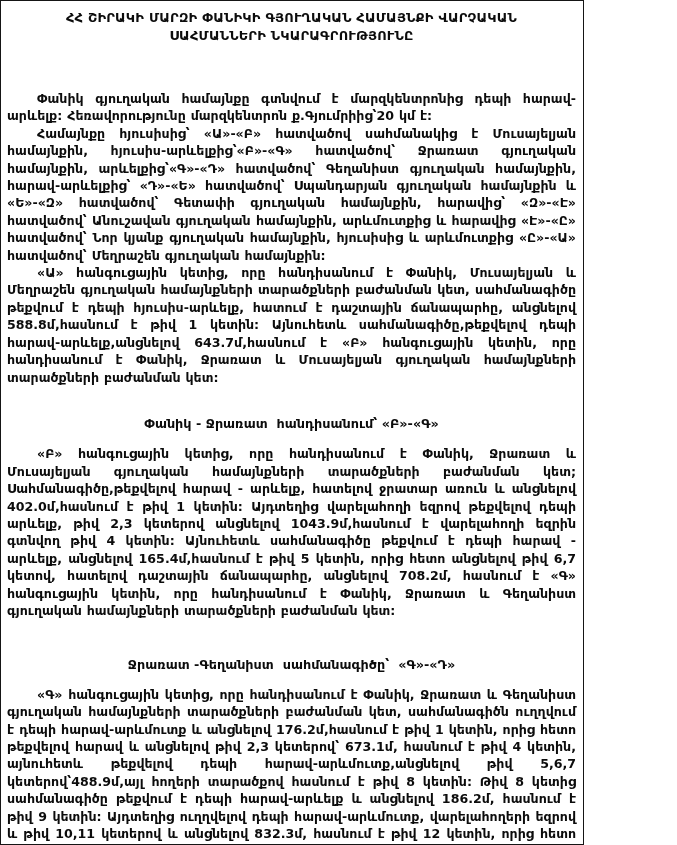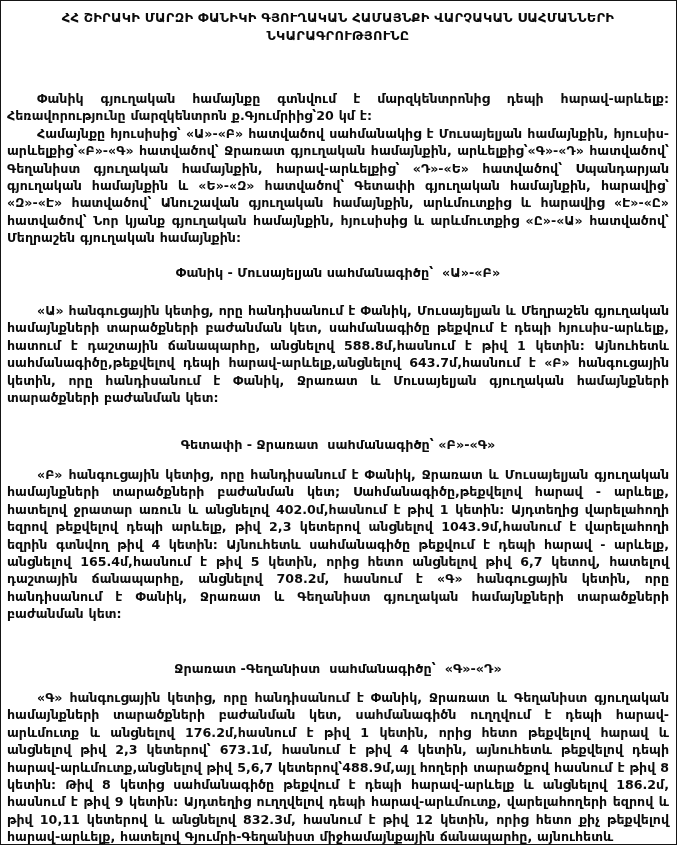--- a/index.html
+++ b/index.html
@@ -2,21 +2,21 @@
 <html lang="hy"><head>
 <meta charset="utf-8">
 <style>
   html, body {
     margin: 0;
     padding: 0;
     background: #ffffff;
   }
   .page {
     position: relative;
-    width: 677px;
+    width: 584px;
     height: 845px;
     box-sizing: border-box;
     background: #ffffff;
     border: 1px solid #151515;
     padding: 5px 7px 0 6px;
     overflow: hidden;
     font-family: "DejaVu Sans", sans-serif;
     font-weight: bold;
     color: #0c0c0c;
     font-size: 12.6px;
@@ -52,26 +52,25 @@
 
 <div class="page">
 
   <div class="doc-title">ՀՀ ՇԻՐԱԿԻ ՄԱՐԶԻ ՓԱՆԻԿԻ ԳՅՈՒՂԱԿԱՆ ՀԱՄԱՅՆՔԻ ՎԱՐՉԱԿԱՆ ՍԱՀՄԱՆՆԵՐԻ ՆԿԱՐԱԳՐՈՒԹՅՈՒՆԸ</div>
 
   <p class="body-para">Փանիկ գյուղական համայնքը գտնվում է մարզկենտրոնից դեպի հարավ-արևելք: Հեռավորությունը մարզկենտրոն ք.Գյումրիից՝20 կմ է:</p>
 
   <p class="body-para">Համայնքը հյուսիսից՝ «Ա»-«Բ» հատվածով սահմանակից է Մուսայելյան համայնքին, հյուսիս-արևելքից՝«Բ»-«Գ» հատվածով՝ Ջրառատ գյուղական համայնքին, արևելքից՝«Գ»-«Դ» հատվածով՝ Գեղանիստ գյուղական համայնքին, հարավ-արևելքից՝ «Դ»-«Ե» հատվածով՝ Սպանդարյան գյուղական համայնքին և «Ե»-«Զ» հատվածով՝ Գետափի գյուղական համայնքին, հարավից՝ «Զ»-«Է» հատվածով՝ Անուշավան գյուղական համայնքին, արևմուտքից և հարավից «Է»-«Ը» հատվածով՝ Նոր կյանք գյուղական համայնքին, հյուսիսից և արևմուտքից «Ը»-«Ա» հատվածով՝ Մեղրաշեն գյուղական համայնքին:</p>
 
   <div>
-    <div class="section-heading sh-1">Փանիկ - Մուսայելյան սահմանագիծը՝  «Ա»-«Բ»</div>
     <p class="body-para">«Ա» հանգուցային կետից, որը հանդիսանում է Փանիկ, Մուսայելյան և Մեղրաշեն  գյուղական համայնքների տարածքների բաժանման կետ, սահմանագիծը թեքվում է դեպի հյուսիս-արևելք, հատում է դաշտային ճանապարհը, անցնելով 588.8մ,հասնում է թիվ 1 կետին: Այնուհետև սահմանագիծը,թեքվելով դեպի հարավ-արևելք,անցնելով 643.7մ,հասնում է «Բ» հանգուցային կետին, որը հանդիսանում է Փանիկ, Ջրառատ և Մուսայելյան գյուղական համայնքների տարածքների բաժանման կետ:</p>
   </div>
 
   <div>
-    <div class="section-heading sh-2">Գետափի - Ջրառատ  սահմանագիծը՝ «Բ»-«Գ»</div>
+    <div class="section-heading sh-2">Փանիկ - Ջրառատ  հանդիսանում՝ «Բ»-«Գ»</div>
     <p class="body-para">«Բ» հանգուցային կետից, որը հանդիսանում է Փանիկ, Ջրառատ և Մուսայելյան գյուղական համայնքների տարածքների բաժանման կետ; Սահմանագիծը,թեքվելով  հարավ - արևելք, հատելով ջրատար առուն և անցնելով 402.0մ,հասնում է թիվ 1 կետին: Այդտեղից վարելահողի եզրով թեքվելով դեպի արևելք, թիվ 2,3 կետերով անցնելով 1043.9մ,հասնում է վարելահողի եզրին գտնվող թիվ 4 կետին: Այնուհետև սահմանագիծը թեքվում է դեպի հարավ - արևելք, անցնելով 165.4մ,հասնում է թիվ 5 կետին, որից հետո անցնելով թիվ 6,7 կետով, հատելով դաշտային ճանապարհը, անցնելով 708.2մ, հասնում է «Գ» հանգուցային կետին, որը հանդիսանում է Փանիկ, Ջրառատ և Գեղանիստ գյուղական համայնքների տարածքների բաժանման կետ:</p>
   </div>
 
   <div>
     <div class="section-heading sh-3">Ջրառատ -Գեղանիստ  սահմանագիծը՝  «Գ»-«Դ»</div>
     <p class="body-para">«Գ» հանգուցային կետից, որը հանդիսանում է Փանիկ, Ջրառատ և Գեղանիստ գյուղական համայնքների տարածքների բաժանման կետ, սահմանագիծն ուղղվում է դեպի հարավ-արևմուտք և անցնելով 176.2մ,հասնում է թիվ 1 կետին, որից հետո թեքվելով հարավ և անցնելով թիվ 2,3 կետերով՝ 673.1մ, հասնում է թիվ 4 կետին, այնուհետև թեքվելով դեպի հարավ-արևմուտք,անցնելով թիվ 5,6,7 կետերով՝488.9մ,այլ հողերի  տարածքով հասնում է թիվ 8 կետին: Թիվ 8 կետից սահմանագիծը թեքվում է դեպի հարավ-արևելք և անցնելով 186.2մ, հասնում է թիվ 9 կետին: Այդտեղից ուղղվելով դեպի հարավ-արևմուտք, վարելահողերի եզրով և թիվ 10,11 կետերով և անցնելով 832.3մ, հասնում է թիվ 12 կետին, որից հետո քիչ թեքվելով հարավ-արևելք, հատելով Գյումրի-Գեղանիստ միջհամայնքային ճանապարհը, այնուհետև</p>
   </div>
 
 </div>
 

